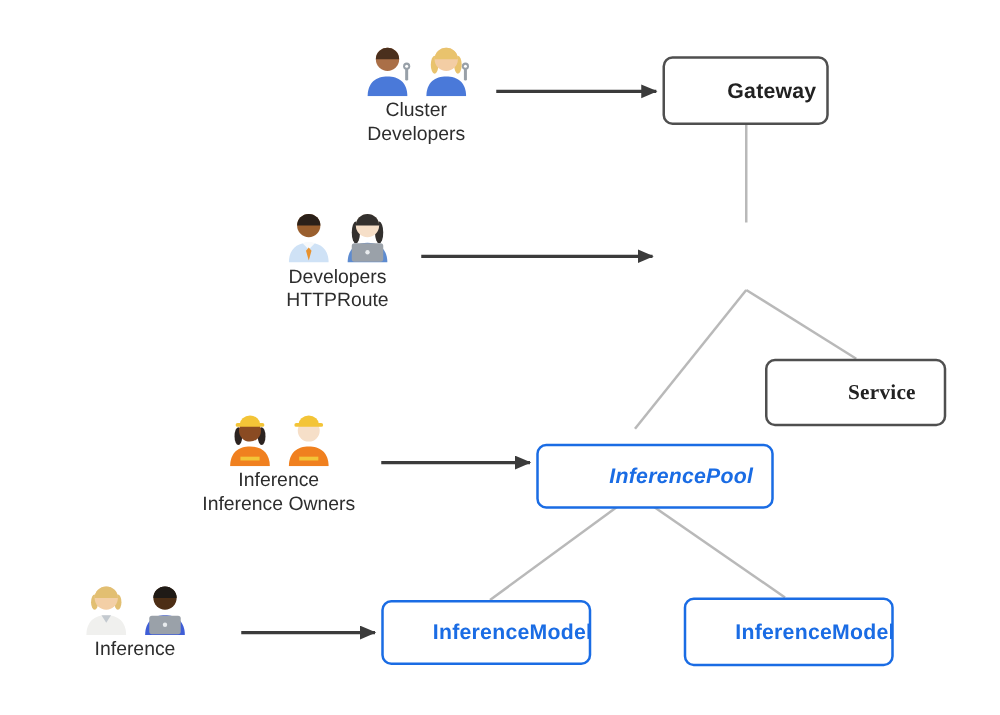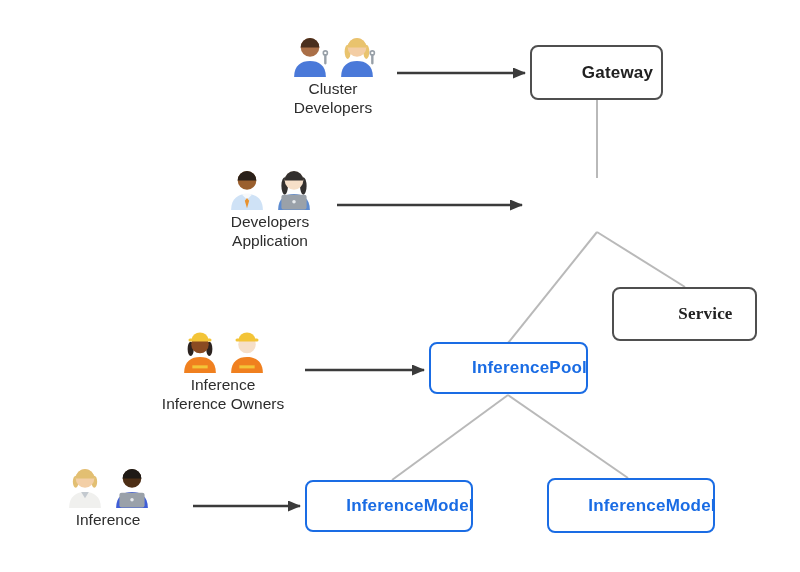--- a/index.html
+++ b/index.html
@@ -23,21 +23,21 @@
   .node{
     position:absolute;display:flex;align-items:center;justify-content:center;
     background:#fff;border-radius:8px;font-weight:700;font-size:17px;
     letter-spacing:.2px;box-sizing:border-box;padding-left:42px;
   }
   .node--dark{border:2.5px solid var(--box-border-dark);color:var(--text-dark);}
   .node--blue{border:2px solid var(--accent-blue);color:var(--accent-blue);}
   #node-gateway{left:530px;top:45px;width:133px;height:55px;}
   #node-httproute{left:527px;top:178px;width:140px;height:54px;}
   #node-service{left:612px;top:287px;width:145px;height:54px;font-family:Liberation Serif, serif;}
-  #node-inferencepool{left:429px;top:342px;width:159px;height:52px;}
+  #node-inferencepool{left:429px;top:355px;width:190px;height:52px;font-style:italic;}
   #node-inferencemodel-left{left:305px;top:480px;width:168px;height:52px;}
   #node-inferencemodel-right{left:547px;top:478px;width:168px;height:55px;}
   .persona{position:absolute;text-align:center;}
   #persona-cluster-operators{left:258px;top:31px;width:150px;}
   #persona-application-developers{left:195px;top:164px;width:150px;}
   #persona-inference-platform-owners{left:143px;top:327px;width:160px;}
   #persona-inference-workload-owners{left:28px;top:462px;width:160px;}
   .persona-icons{display:flex;justify-content:center;gap:3px;margin-bottom:2px;}
   .persona-icons svg{display:block;}
   .persona-label{font-size:15.5px;line-height:19px;color:var(--persona-text);}
@@ -124,21 +124,21 @@
         <ellipse cx="11.5" cy="20" rx="3" ry="8" fill="#33302e"></ellipse>
         <ellipse cx="28.5" cy="20" rx="3" ry="8" fill="#33302e"></ellipse>
         <path d="M5.5 42 C5.5 31.5 12 27.5 20 27.5 C28 27.5 34.5 31.5 34.5 42 Z" fill="#5d8bd0"></path>
         <circle cx="20" cy="15" r="8.5" fill="#f6dfc8"></circle>
         <path d="M11.5 15 A8.5 8.5 0 0 1 28.5 15 Z" fill="#33302e"></path>
         <rect x="8.5" y="28" width="23" height="13.5" rx="2" fill="#9aa1a9"></rect>
         <circle cx="20" cy="34.5" r="1.6" fill="#e8ebee"></circle>
       </svg>
     </div>
     <div class="persona-label">Developers</div>
-    <div class="persona-label">Application</div>
+    <div class="persona-label">HTTPRoute</div>
   </div>
 
   <div class="persona" id="persona-inference-platform-owners">
     <div class="persona-icons">
       <svg width="44" height="46" viewBox="0 0 40 42">
         <ellipse cx="11.5" cy="20" rx="2.8" ry="6.5" fill="#2c2320"></ellipse>
         <ellipse cx="28.5" cy="20" rx="2.8" ry="6.5" fill="#2c2320"></ellipse>
         <path d="M5.5 42 C5.5 31.5 12 27.5 20 27.5 C28 27.5 34.5 31.5 34.5 42 Z" fill="#f0801f"></path>
         <rect x="13" y="35" width="14" height="2.8" fill="#f3c437"></rect>
         <circle cx="20" cy="16" r="8" fill="#8a4b22"></circle>

